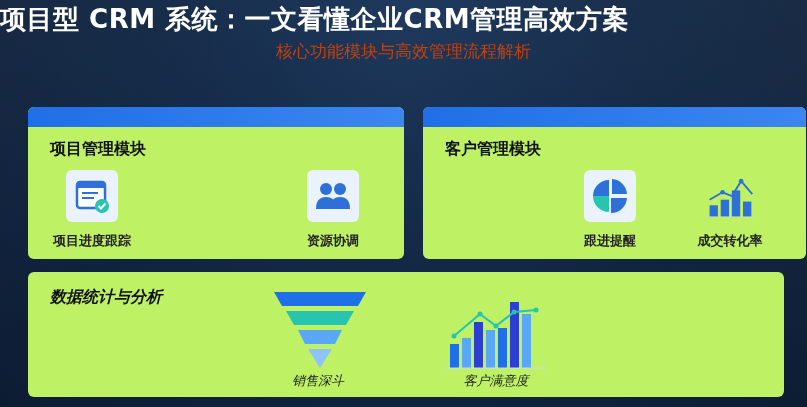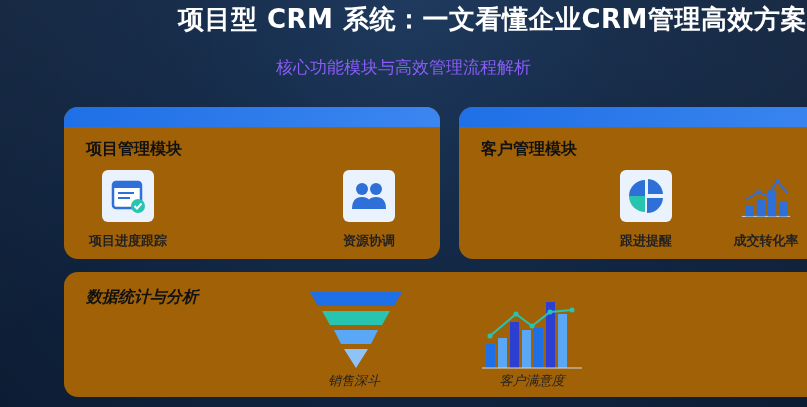--- a/index.html
+++ b/index.html
@@ -11,31 +11,30 @@
     color: #fff;
   }
   .bg-tex {
     position: absolute; inset: 0;
     background:
       linear-gradient(135deg, rgba(255,255,255,0.03) 0%, transparent 30%),
       linear-gradient(225deg, rgba(255,255,255,0.04) 0%, transparent 35%);
   }
   .title {
     position: absolute; left: 0; right: 0; top: 2px;
-    text-align: right; font-size: 26px; font-weight: bold; color: #ffffff;
+    text-align: left; font-size: 26px; font-weight: bold; color: #ffffff;
     letter-spacing: 0.5px;
   }
   .subtitle {
-    position: absolute; left: 0; right: 0; top: 56px;
-    text-align: center; font-size: 17px; color: #8b5cf6;
+    position: absolute; left: 0; right: 0; top: 40px;
+    text-align: center; font-size: 17px; color: #c2410c;
   }
   .card {
-    position: absolute; background: #a16207; border-radius: 14px; overflow: hidden;
+    position: absolute; background: #bef264; border-radius: 6px; overflow: hidden;
     color: #1a1a1a;
-    margin-left: 36px;
   }
   .card .topbar { height: 20px; background: linear-gradient(90deg, #1f6fe6, #3b86f0); }
   .card-title { position: absolute; font-size: 16px; font-weight: bold; color: #111; }
   .c1 { left: 28px; top: 107px; width: 376px; height: 152px; }
   .c2 { left: 423px; top: 107px; width: 383px; height: 152px; }
   .c3 { left: 28px; top: 272px; width: 756px; height: 125px; font-style: italic; }
   .c1 .card-title, .c2 .card-title { left: 22px; top: 32px; }
   .c3 .card-title { left: 22px; top: 15px; }
   .item { position: absolute; text-align: center; width: 90px; font-weight: bold; }
   .item .iconbox {

